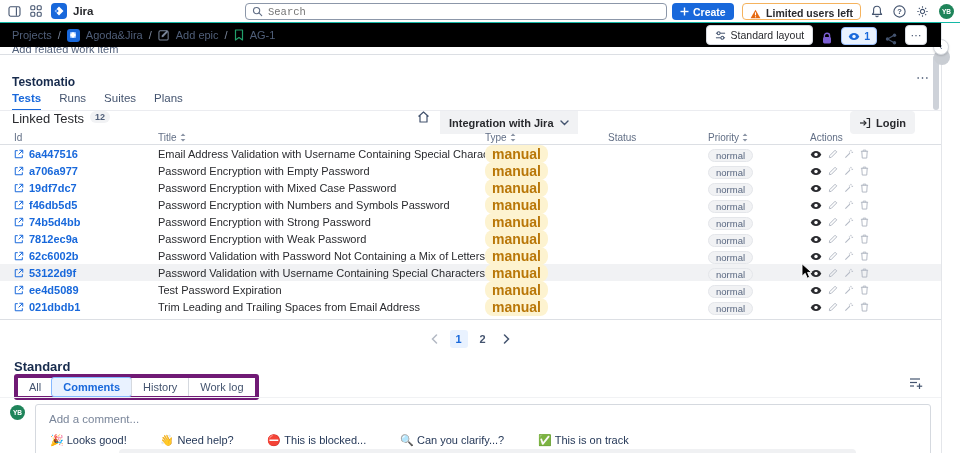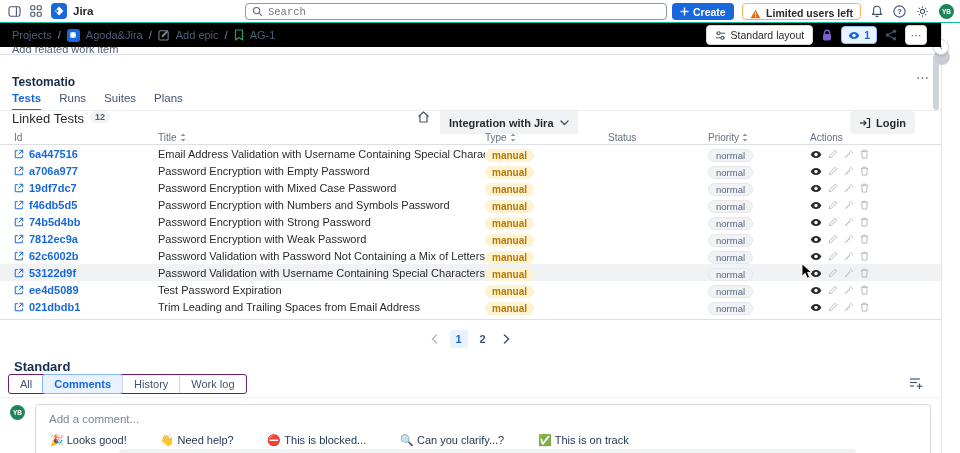--- a/index.html
+++ b/index.html
@@ -24,21 +24,21 @@
   .avatar { width:15px; height:15px; border-radius:50%; background:#1f845a; color:#fff; font-size:6.5px; font-weight:700;
             display:flex; align-items:center; justify-content:center; }
   .iconbtn { display:flex; align-items:center; justify-content:center; cursor:pointer; background:none; border:none; }
 
   
   .crumbbar { position:absolute; top:23px; left:0; width:941px; height:24px; background:#000000; z-index:5;
               display:flex; align-items:center; padding-left:12px; }
   .crumb { display:flex; align-items:center; gap:6px; font-size:11px; color:#505f79; }
   .crumb .sep { color:#7a869a; }
   .proj-avatar { width:13px; height:13px; border-radius:3px; background:#1868db; display:flex; align-items:center; justify-content:center; }
-  .crumbbar .tools { position:absolute; right:14px; top:2px; display:flex; align-items:center; gap:8px; }
+  .crumbbar .tools { position:absolute; right:14px; top:2px; display:flex; align-items:flex-end; gap:8px; }
   .layout-btn { height:20px; border:1px solid #d5d9df; background:#fff; border-radius:4px; padding:0 8px;
                 display:flex; align-items:center; gap:5px; font-size:10.5px; color:#292a2e; cursor:pointer; }
   .watch-pill { height:18px; border:1px solid #9ec2ff; background:#e9f2ff; border-radius:4px; padding:0 6px;
                 display:flex; align-items:center; gap:4px; font-size:10.5px; font-weight:700; color:#1868db; cursor:pointer; }
   .more-box { width:22px; height:20px; border:1px solid #d5d9df; border-radius:4px; background:#fff; color:#44546f;
               font-size:11px; display:flex; align-items:center; justify-content:center; cursor:pointer; }
 
   .clipped-text { position:absolute; top:43px; left:12px; font-size:11px; color:#505f79; z-index:1; }
   .divider-a { position:absolute; top:54px; left:0; width:941px; border-top:1px solid #dcdfe4; }
 
@@ -63,37 +63,37 @@
   .grid-cols { display:grid; grid-template-columns:144px 327px 123px 100px 102px 1fr; align-items:center; }
   .thead { position:absolute; top:130px; left:0; width:941px; height:14px; padding-left:14px; }
   .thead .th { font-size:10px; color:#626f86; display:flex; align-items:center; gap:3px; }
   .thead-border { position:absolute; top:144px; left:0; width:941px; border-top:1px solid #dcdfe4; }
   .tbody { position:absolute; top:145px; left:0; width:941px; }
   .trow { height:17px; padding-left:14px; width:941px; }
   .trow.hl { background:#f1f2f4; }
   .cell-id-wrap { display:flex; align-items:center; gap:5px; }
   .cell-id { font-size:11px; font-weight:600; color:#1868db; cursor:pointer; }
   .cell-title { font-size:11px; color:#292a2e; white-space:nowrap; overflow:hidden; }
-  .type-badge { display:inline-block; background:#fdf3d0; color:#b97708; font-size:10px; font-weight:600; border-radius:8px; padding:1px 7px; }
+  .type-badge { display:inline-block; background:#fdf3d0; color:#b97708; font-size:14px; font-weight:600; border-radius:8px; padding:1px 7px; }
   .status-dot { width:5px; height:5px; border-radius:50%; background:#27bd77; }
   .prio-pill { display:inline-block; background:#f1f2f4; border:1px solid #e4e6ea; color:#596780; font-size:9.5px; border-radius:8px; padding:0px 7px; }
   .actions-wrap { display:flex; align-items:center; gap:6px; }
   .actions-wrap .iconbtn { padding:0; }
   .table-bottom { position:absolute; top:319px; left:0; width:941px; border-top:1px solid #dcdfe4; }
 
   
   .pagination { position:absolute; top:330px; left:0; width:941px; display:flex; justify-content:center; align-items:center; gap:6px; }
   .page-btn { min-width:18px; height:18px; display:flex; align-items:center; justify-content:center; font-size:11px; font-weight:600;
               color:#44546f; border-radius:3px; cursor:pointer; background:none; border:none; }
   .page-btn.current { background:#e9f2ff; color:#1868db; }
   .page-nav { color:#b3b9c4; } .page-nav.enabled { color:#44546f; }
 
   
   .activity-title { position:absolute; top:359px; left:14px; font-size:13px; font-weight:700; color:#172b4d; }
-  .activity-tabs { position:absolute; top:374px; left:8px; display:flex; border:1px solid #701a75; border-radius:3px;align-items:center; }
+  .activity-tabs { position:absolute; top:374px; left:14px; display:flex; border:4px solid #701a75; border-radius:3px;align-items:center; }
   .activity-tabs .atab { padding:3px 11px; font-size:11px; color:#44546f; cursor:pointer; border-left:1px solid #d5d9df; }
   .activity-tabs .atab:first-child { border-left:none; }
   .activity-tabs .atab.active { background:#e9f2ff; color:#1868db; font-weight:600; border:1px solid #85b8ff; border-radius:3px; margin:-1px; }
   .sort-btn { position:absolute; top:377px; right:37px; background:none; border:none; cursor:pointer; }
   .activity-divider { position:absolute; top:397px; left:0; width:941px; border-top:1px solid #f1f2f4; }
 
   
   .comment-avatar { position:absolute; top:405px; left:10px; }
   .comment-box { position:absolute; top:404px; left:35px; width:896px; height:60px; border:1px solid #d5d9df; border-radius:3px; background:#fff; }
   .comment-placeholder { padding:8px 0 0 13px; font-size:11.5px; color:#7a869a; cursor:text; }

